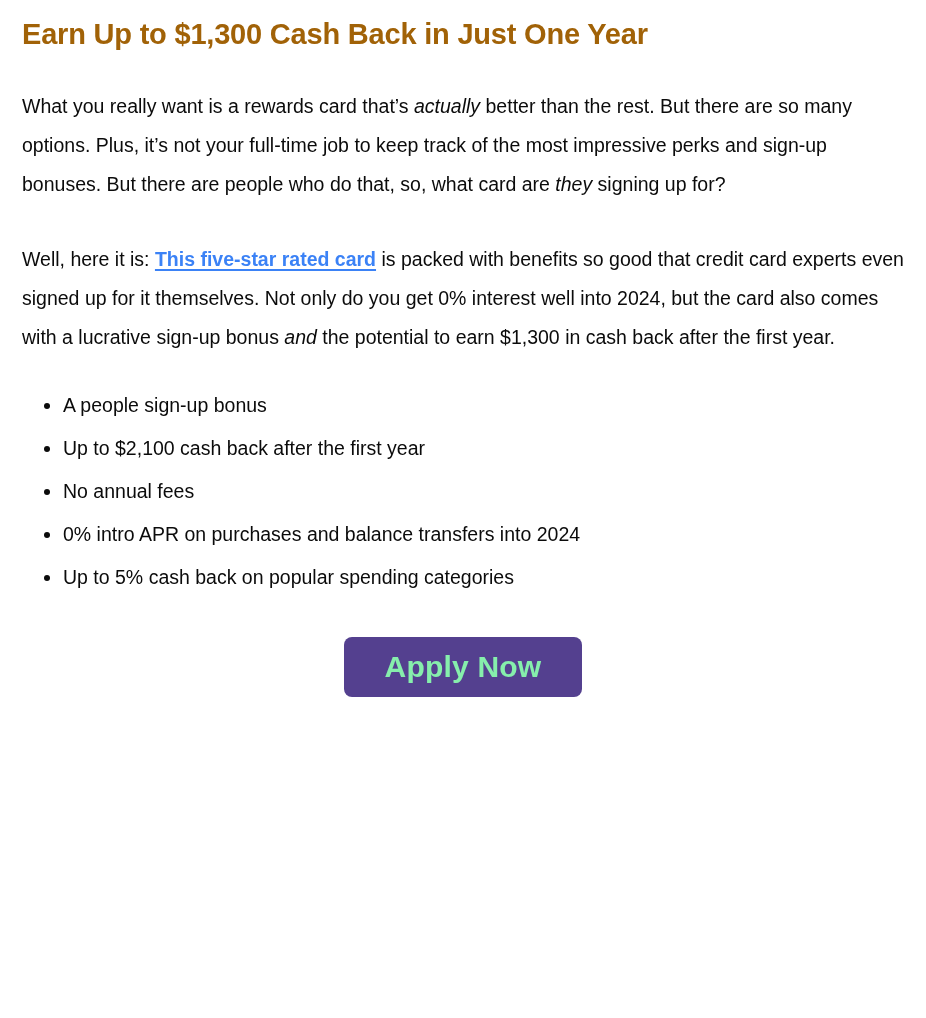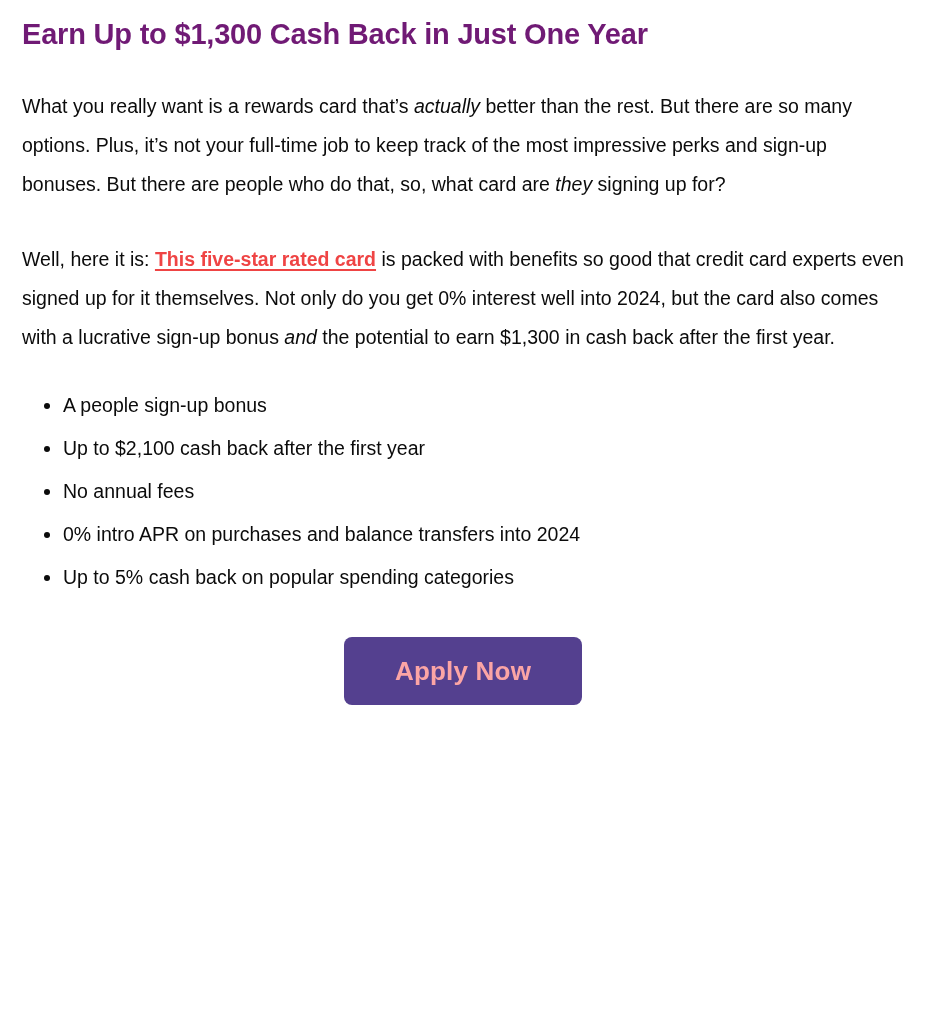--- a/index.html
+++ b/index.html
@@ -9,36 +9,36 @@
     min-height: 1018px;
     margin: 0 auto;
     font-family: "Liberation Sans", sans-serif;
     color: #0b0b0b;
     -webkit-font-smoothing: antialiased;
   }
   .email-body {
     padding: 16px 22px 18px 22px;
   }
   h1.article-title {
-    color: #701a75;
+    color: #a16207;
     font-size: 29px;
     font-weight: bold;
     line-height: 1.15;
     letter-spacing: -0.2px;
     margin-top: 2px;
   }
   p.body-paragraph {
     font-size: 19.5px;
     line-height: 39px;
     margin-top: 36px;
   }
   p.first-paragraph { }
   em.inline-italic { font-style: italic; }
   a.inline-link {
-    color: #ef4444;
+    color: #3b82f6;
     font-weight: bold;
     text-decoration: underline;
     text-decoration-thickness: 2px;
     text-underline-offset: 3px;
     cursor: pointer;
   }
   ul.features-list {
     margin-top: 29px;
     padding-left: 41px;
   }
@@ -47,27 +47,27 @@
     line-height: 39px;
     margin-bottom: 4px;
   }
   .button-row {
     display: flex;
     justify-content: center;
     margin-top: 40px;
   }
   button.apply-button {
     background: #54408f;
-    color: #fca5a5;
+    color: #86efac;
     border: none;
     border-radius: 8px;
     width: 238px;
-    height: 68px;
+    height: 60px;
     font-family: "Liberation Sans", sans-serif;
-    font-size: 26px;
+    font-size: 30px;
     font-weight: bold;
     letter-spacing: 0.2px;
     cursor: pointer;
   }
 </style>
 </head>
 <body>
 
 <div class="email-body">
 

